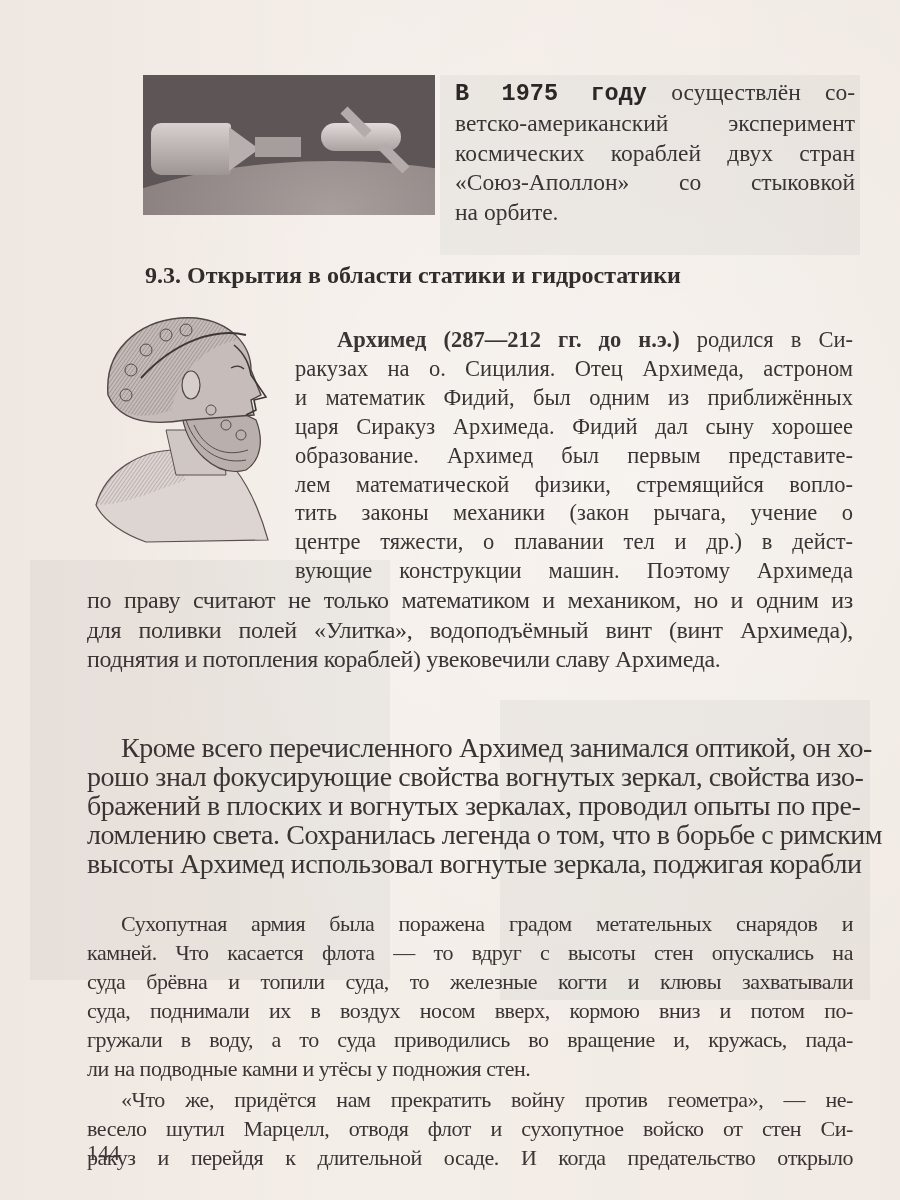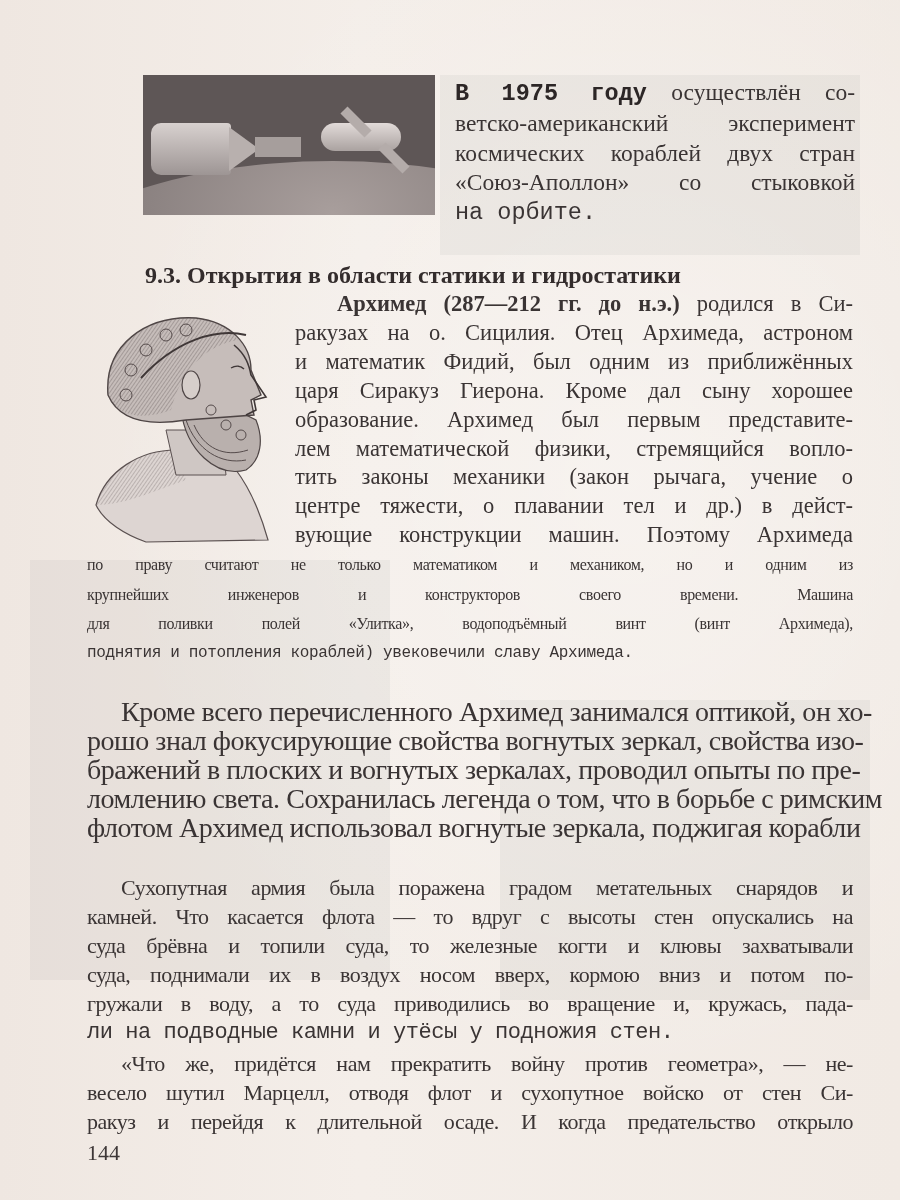--- a/index.html
+++ b/index.html
@@ -105,30 +105,31 @@
     .bust {
       position: absolute;
       left: 86px; top: 300px;
       width: 200px; height: 245px;
     }
     .para {
       position: absolute;
       font-size: 22.5px;
       line-height: 28.9px;
       text-align: justify;
+      margin-top: 36px;
     }
     .para .indent { display: inline-block; width: 42px; }
     .p1 {
       left: 295px; top: 290px;
       width: 558px;
     }
     .p1b {
       left: 87px; top: 550px;
       width: 766px;
-      font-size: 16px;
+      font-size: 24px;
       letter-spacing: -0.35px;
       line-height: 29.5px;
     }
     .p2 {
       left: 87px; top: 697px;
       width: 766px;
       font-size: 28px;
       letter-spacing: -0.45px;
       line-height: 29px;
     }
@@ -140,21 +141,21 @@
       line-height: 29px;
     }
     .p4 {
       left: 87px; top: 1049px;
       width: 766px;
       font-size: 22px;
       letter-spacing: -0.45px;
       line-height: 29px;
     }
     .line { display: block; text-align: justify; text-align-last: justify; white-space: nowrap; }
-    .line.last { text-align-last: left; font-family: Liberation Mono, monospace; }
+    .line.last { text-align-last: left; }
     .page-number {
       position: absolute;
       left: 87px; top: 1140px;
       font-size: 22px;
       color: #3d3737;
     }
   </style>
 </head>
 <body>
 
@@ -218,41 +219,40 @@
     <circle cx="40" cy="95" r="6" fill="none" stroke="#554b4b"></circle>
     <circle cx="125" cy="110" r="5" fill="none" stroke="#554b4b"></circle>
     <circle cx="140" cy="125" r="5" fill="none" stroke="#554b4b"></circle>
     <circle cx="155" cy="135" r="5" fill="none" stroke="#554b4b"></circle>
   </svg>
 
   <div class="para p1">
     <span class="line"><span class="indent"></span><b>Архимед (287—212 гг. до н.э.)</b><span> родился в Си-</span></span>
     <span class="line">ракузах на о. Сицилия. Отец Архимеда, астроном</span>
     <span class="line">и математик Фидий, был одним из приближённых</span>
-    <span class="line">царя Сиракуз Гиерона. Кроме дал сыну хорошее</span>
+    <span class="line">царя Сиракуз Архимеда. Фидий дал сыну хорошее</span>
     <span class="line">образование. Архимед был первым представите-</span>
     <span class="line">лем математической физики, стремящийся вопло-</span>
     <span class="line">тить законы механики (закон рычага, учение о</span>
     <span class="line">центре тяжести, о плавании тел и др.) в дейст-</span>
     <span class="line">вующие конструкции машин. Поэтому Архимеда</span>
   </div>
 
   <div class="para p1b">
     <span class="line">по праву считают не только математиком и механиком, но и одним из</span>
-    <span class="line">крупнейших инженеров и конструкторов своего времени. Машина</span>
     <span class="line">для поливки полей «Улитка», водоподъёмный винт (винт Архимеда),</span>
     <span class="line last">поднятия и потопления кораблей) увековечили славу Архимеда.</span>
   </div>
 
   <div class="para p2">
     <span class="line"><span class="indent" style="width:34px"></span><span>Кроме всего перечисленного Архимед занимался оптикой, он хо-</span></span>
     <span class="line">рошо знал фокусирующие свойства вогнутых зеркал, свойства изо-</span>
     <span class="line">бражений в плоских и вогнутых зеркалах, проводил опыты по пре-</span>
     <span class="line">ломлению света. Сохранилась легенда о том, что в борьбе с римским</span>
-    <span class="line">флотом Архимед использовал вогнутые зеркала, поджигая корабли</span>
+    <span class="line">высоты Архимед использовал вогнутые зеркала, поджигая корабли</span>
   </div>
 
   <div class="para p4">
     <span class="line"><span class="indent" style="width:34px"></span><span>«Что же, придётся нам прекратить войну против геометра», — не-</span></span>
     <span class="line">весело шутил Марцелл, отводя флот и сухопутное войско от стен Си-</span>
     <span class="line">ракуз и перейдя к длительной осаде. И когда предательство открыло</span>
   </div>
 
   <div class="para p3">
     <span class="line"><span class="indent" style="width:34px"></span><span>Сухопутная армия была поражена градом метательных снарядов и</span></span>

